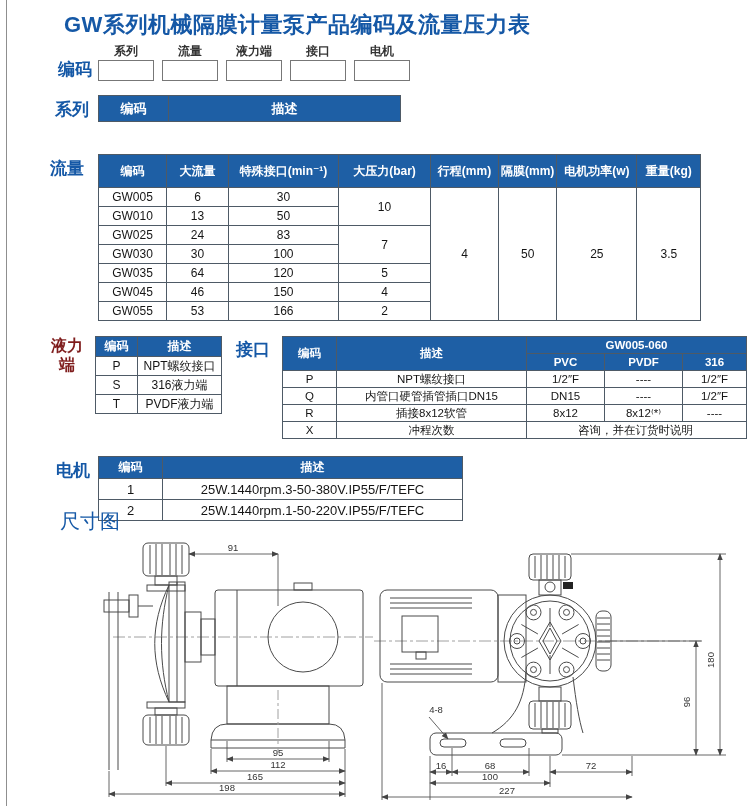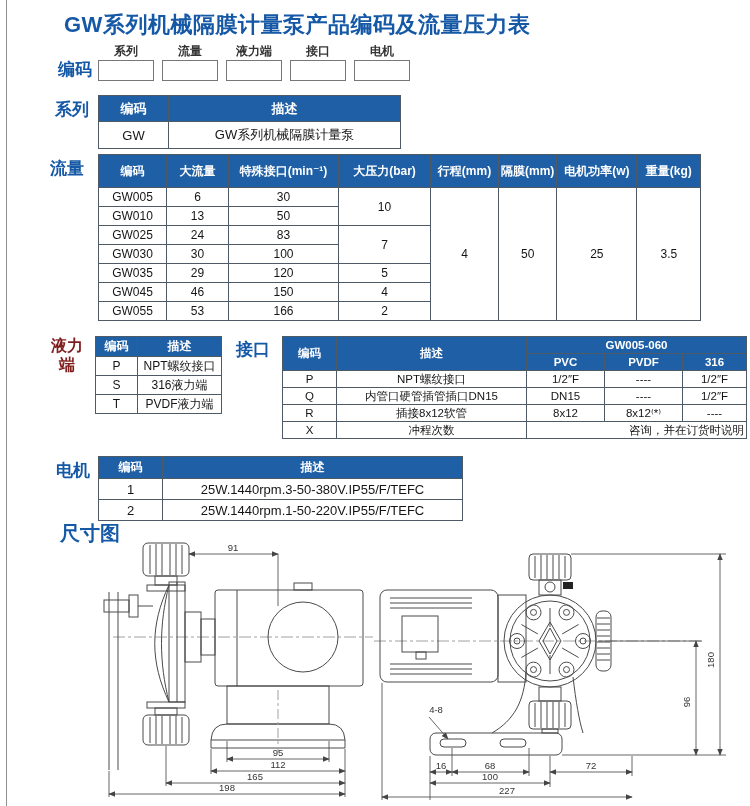--- a/index.html
+++ b/index.html
@@ -3,21 +3,21 @@
 <meta charset="utf-8">
 <style>
   html,body{margin:0;padding:0}
   body{
     width:750px;height:806px;position:relative;background:#ffffff;
     font-family:"Liberation Sans","DejaVu Sans",sans-serif;color:#111;overflow:hidden;
   }
   .page-edge{position:absolute;left:6px;top:0;width:1px;height:806px;background:#8f8f8f}
   .doc-title{position:absolute;left:64px;top:10px;font-size:22px;font-weight:bold;color:#1558a6;letter-spacing:.5px;white-space:nowrap}
   .sec-label{position:absolute;font-size:17px;font-weight:bold;color:#1558a6;white-space:nowrap}
-  .dim-title{position:absolute;left:60px;top:520px;font-size:20px;font-weight:bold;color:#1558a6}
+  .dim-title{position:absolute;left:60px;top:508px;font-size:20px;font-weight:normal;color:#1558a6}
 
   
   .code-slots{position:absolute;left:98px;top:44px;width:330px;height:40px}
   .code-slot{position:absolute;top:0;width:56px;text-align:center}
   .code-slot .slot-label{font-size:12px;font-weight:bold;color:#333;height:15px;line-height:15px;white-space:nowrap}
   .code-slot .slot-box{width:54px;height:19px;border:1px solid #777;background:#fff;margin:1px auto 0}
 
   
   table{border-collapse:collapse;table-layout:fixed;position:absolute;background:#fff}
   td,th{border:1px solid #4e5a66;overflow:hidden;white-space:nowrap;padding:0 2px}
@@ -32,21 +32,21 @@
   .tbl-flow th{height:32px}
   .tbl-flow td{height:18px}
 
   .tbl-liquid{left:95px;top:336px}
   .tbl-liquid th{height:19px}
   .tbl-liquid td{height:18px}
 
   .tbl-iface{left:282px;top:336px;font-size:11.5px}
   .tbl-iface th{height:16px;font-size:11.5px}
   .tbl-iface td{height:16px;font-size:11.5px}
-  .tbl-iface td.note{text-align:right;padding-left:0}
+  .tbl-iface td.note{text-align:center;padding-left:0}
 
   .tbl-motor{left:98px;top:456px}
   .tbl-motor th{height:21px}
   .tbl-motor td{height:20px;font-size:13px}
 
   .liquid-label{position:absolute;left:42px;top:336px;width:50px;text-align:center;
     font-size:16px;font-weight:bold;color:#7f1d1d;line-height:19px}
 
   svg.draw{position:absolute}
   svg.draw text{font-family:"Liberation Sans","DejaVu Sans",sans-serif}
@@ -86,24 +86,20 @@
 <table class="tbl-series">
   <colgroup>
       <col style="width:70px">
       <col style="width:232px">
     </colgroup>
   <tbody>
       <tr>
     <th>编码</th>
     <th>描述</th>
   </tr>
-  <tr>
-    <td>GW</td>
-    <td>GW系列机械隔膜计量泵</td>
-  </tr>
 </tbody>
   </table>
 
 <div class="sec-label" style="left:50px;top:157px">流量</div>
 <table class="tbl-flow">
   <colgroup>
     <col style="width:68px">
       <col style="width:62px">
       <col style="width:110px">
       <col style="width:92px">
@@ -144,21 +140,21 @@
     <td>83</td>
     <td rowspan="2">7</td>
   </tr>
   <tr>
     <td>GW030</td>
     <td>30</td>
     <td>100</td>
   </tr>
   <tr>
     <td>GW035</td>
-    <td>29</td>
+    <td>64</td>
     <td>120</td>
     <td>5</td>
   </tr>
   <tr>
     <td>GW045</td>
     <td>46</td>
     <td>150</td>
     <td>4</td>
   </tr>
   <tr>

